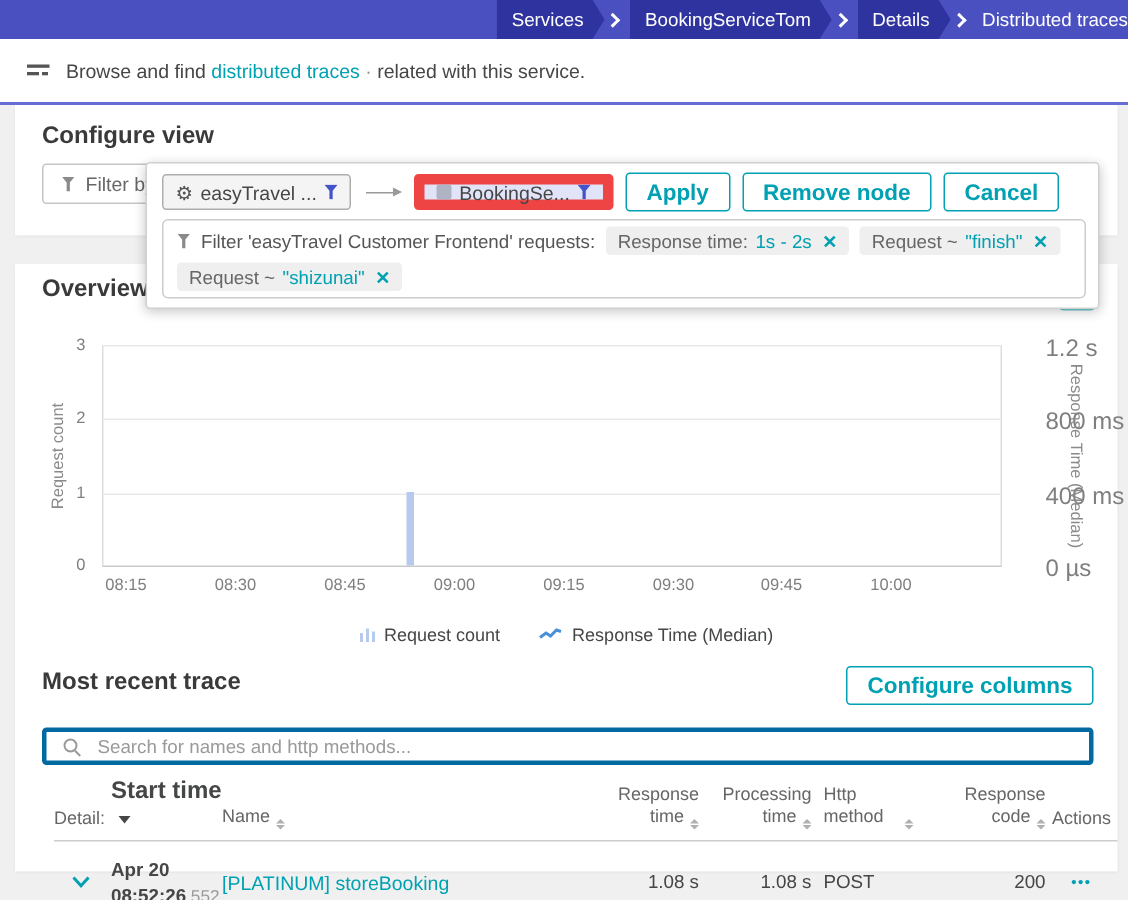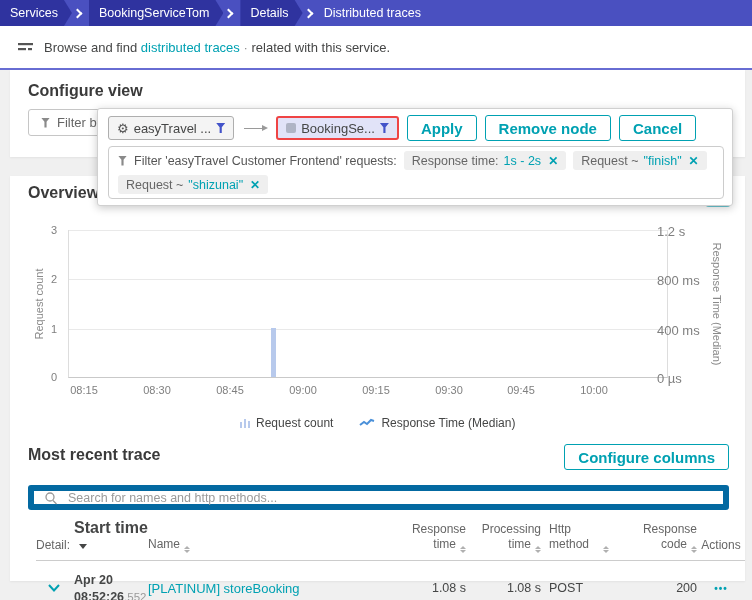--- a/index.html
+++ b/index.html
@@ -1,20 +1,20 @@
 <!DOCTYPE html>
 <html><head>
 <meta charset="utf-8">
 <style>
   * { margin:0; padding:0; box-sizing:border-box; }
   html,body { width:752px; height:600px; overflow:hidden; }
   body { font-family:"Liberation Sans", sans-serif; background:#f0f0f0; color:#454646; position:relative; }
 
   
-  .topbar { height:26px; background:#4a50c0; display:flex; align-items:center; padding-left:0; }
+  .topbar { height:26px; background:#4a50c0; display:flex; align-items:center; padding-left:0;justify-content:flex-end; }
   .crumb { background:#2f339f; color:#fff; font-size:12.5px; padding:5px 14px 6px 10px; height:26px; display:flex; align-items:center;
            clip-path:polygon(0 0, calc(100% - 8px) 0, 100% 50%, calc(100% - 8px) 100%, 0 100%); cursor:pointer; }
   .crumb-sep { width:7px; height:7px; border-top:2px solid #fff; border-right:2px solid #fff; transform:rotate(45deg); margin:0 8px 0 2px; flex:none; }
   .crumb-current { color:#fff; font-size:12.5px; margin-left:4px; }
 
   
   .subheader { height:42px; background:#fff; display:flex; align-items:center; gap:10px; padding-left:18px; font-size:13px; color:#454646; }
   .subheader a { color:#00a1b2; text-decoration:none; cursor:pointer; }
   .sub-sep { color:#8e8e8e; }
   .accent-line { height:2px; background:#686dd3; }
@@ -28,21 +28,21 @@
 
   .funnel { width:9px; height:10px; background:#4353c9; clip-path:polygon(0 0,100% 0,62% 42%,62% 100%,38% 100%,38% 42%); flex:none; }
   .funnel.gray { background:#8a8a8a; }
 
   
   .popup { position:absolute; left:97px; top:108px; width:636px; background:#fff; border:1px solid #d0d0d0; border-radius:3px;
            box-shadow:0 2px 8px rgba(0,0,0,0.22); z-index:20; padding:4px 10px 6px; }
   .popup-row1 { display:flex; align-items:center; gap:8px; height:30px; }
   .node-chip { display:inline-flex; align-items:center; gap:5px; border-radius:3px; font-size:13px; padding:3px 8px; height:24px; cursor:pointer; }
   .node-chip.gray { background:#f4f4f4; border:1px solid #aeaeae; color:#454646; }
-  .node-chip.purple { background:#e1e3f8; border:2px solid #ef4444; color:#454646; }
+  .node-chip.purple { background:#e1e3f8; border:7px solid #ef4444; color:#454646; }
   .gear { font-size:13px; line-height:1; color:#555; }
   .svc-icon { width:10px; height:10px; background:#a3a8b8; border-radius:2px; opacity:.8; }
   .connector { position:relative; width:22px; height:1px; background:#9a9a9a; margin:0 2px; flex:none; }
   .connector:after { content:''; position:absolute; right:-2px; top:-3px; border-left:6px solid #9a9a9a; border-top:3.5px solid transparent; border-bottom:3.5px solid transparent; }
   .btn-teal { border:1px solid #00a1b2; color:#00a1b2; background:#fff; border-radius:3px; font-size:15px; font-weight:bold;
               padding:4px 13px; height:26px; font-family:"Liberation Sans",sans-serif; cursor:pointer; }
   .filter-inner { border:1px solid #ccc; border-radius:4px; margin-top:3px; padding:4px 9px; display:flex; flex-wrap:wrap; gap:5px 7px;
                   align-items:center; font-size:12.5px; color:#555; width:616px; }
   .fchip { background:#efefef; border-radius:3px; padding:2px 8px; display:inline-flex; gap:5px; align-items:center; color:#666; height:19px; }
   .fchip .val { color:#00a1b2; }
@@ -52,35 +52,35 @@
   .card-main { margin-top:19px; position:relative; height:405px; }
   .section-head { position:relative; padding:8px 18px 0; height:28px; }
   .more-btn { position:absolute; right:14px; top:5px; width:26px; height:26px; border:2px solid #6cc9d4; border-radius:4px; background:#fff;
               color:#00a1b2; font-size:9px; font-weight:bold; letter-spacing:1px; display:flex; align-items:center; justify-content:center; cursor:pointer; }
 
   
   .chart { position:relative; margin-top:26px; height:172px; }
   .plot { position:absolute; left:58px; top:0; width:600px; height:148px; border-left:1px solid #ddd; border-right:1px solid #ddd; border-bottom:1px solid #c9c9c9; }
   .grid { position:absolute; left:0; width:100%; height:1px; background:#e9e9e9; }
   .tickL { position:absolute; left:-12px; transform:translateX(-100%); font-size:11px; color:#7f7f7f; }
-  .tickR { position:absolute; left:588px; font-size:13px; color:#7f7f7f; white-space:nowrap; }
+  .tickR { position:absolute; left:628px; font-size:16px; color:#7f7f7f; white-space:nowrap; }
   .xlab { position:absolute; top:154px; transform:translateX(-50%); font-size:11px; color:#7f7f7f; }
   .axisL { position:absolute; left:-30px; top:74px; transform:translate(-50%,-50%) rotate(-90deg); font-size:11px; color:#8a8a8a; white-space:nowrap; }
   .axisR { position:absolute; left:648px; top:74px; transform:translate(-50%,-50%) rotate(90deg); font-size:11px; color:#8a8a8a; white-space:nowrap; }
   .bar { position:absolute; bottom:0; width:5px; background:#b7c9ec; }
 
   .legend { display:flex; justify-content:center; gap:26px; margin-top:14px; font-size:12px; color:#454646; }
   .legend-item { display:flex; align-items:center; gap:6px; cursor:pointer; }
   .lbars { display:flex; align-items:flex-end; gap:1.5px; height:10px; }
   .lbars i { width:2.5px; background:#b7c9ec; display:block; }
 
   
   .section-head2 { position:relative; margin-top:16px; padding:0 16px 0 18px; height:28px; }
   .cfg-cols { position:absolute; right:16px; top:-2px; }
-  .search-row { margin:11px 16px 0 18px; border:6px solid #0369a1; border-radius:3px; height:25px; display:flex; align-items:center; padding:0 10px; gap:10px; background:#fff; }
+  .search-row { margin:11px 16px 0 18px; border:3px solid #0369a1; border-radius:3px; height:25px; display:flex; align-items:center; padding:0 10px; gap:10px; background:#fff; }
   .search-row input { border:none; outline:none; flex:1; font-size:12.5px; color:#454646; font-family:"Liberation Sans",sans-serif; background:transparent; }
   .search-row input::placeholder { color:#9a9a9a; }
 
   .tgrid { display:grid; grid-template-columns:38px 74px 182px 136px 75px 74px 82px 48px; margin-left:26px; margin-right:0; align-items:center; }
   .thead { margin-top:8px; padding-bottom:7px; border-bottom:1px solid #ccc; font-size:12px; color:#666; align-items:end; }
   .th { line-height:1.25; }
   .th.r { text-align:right; }
   .th.c { text-align:center; }
   .th-strong { font-weight:bold; color:#454646; font-size:16px; }
   .sort2 { display:inline-flex; flex-direction:column; gap:1px; margin-left:4px; vertical-align:-1px; }

